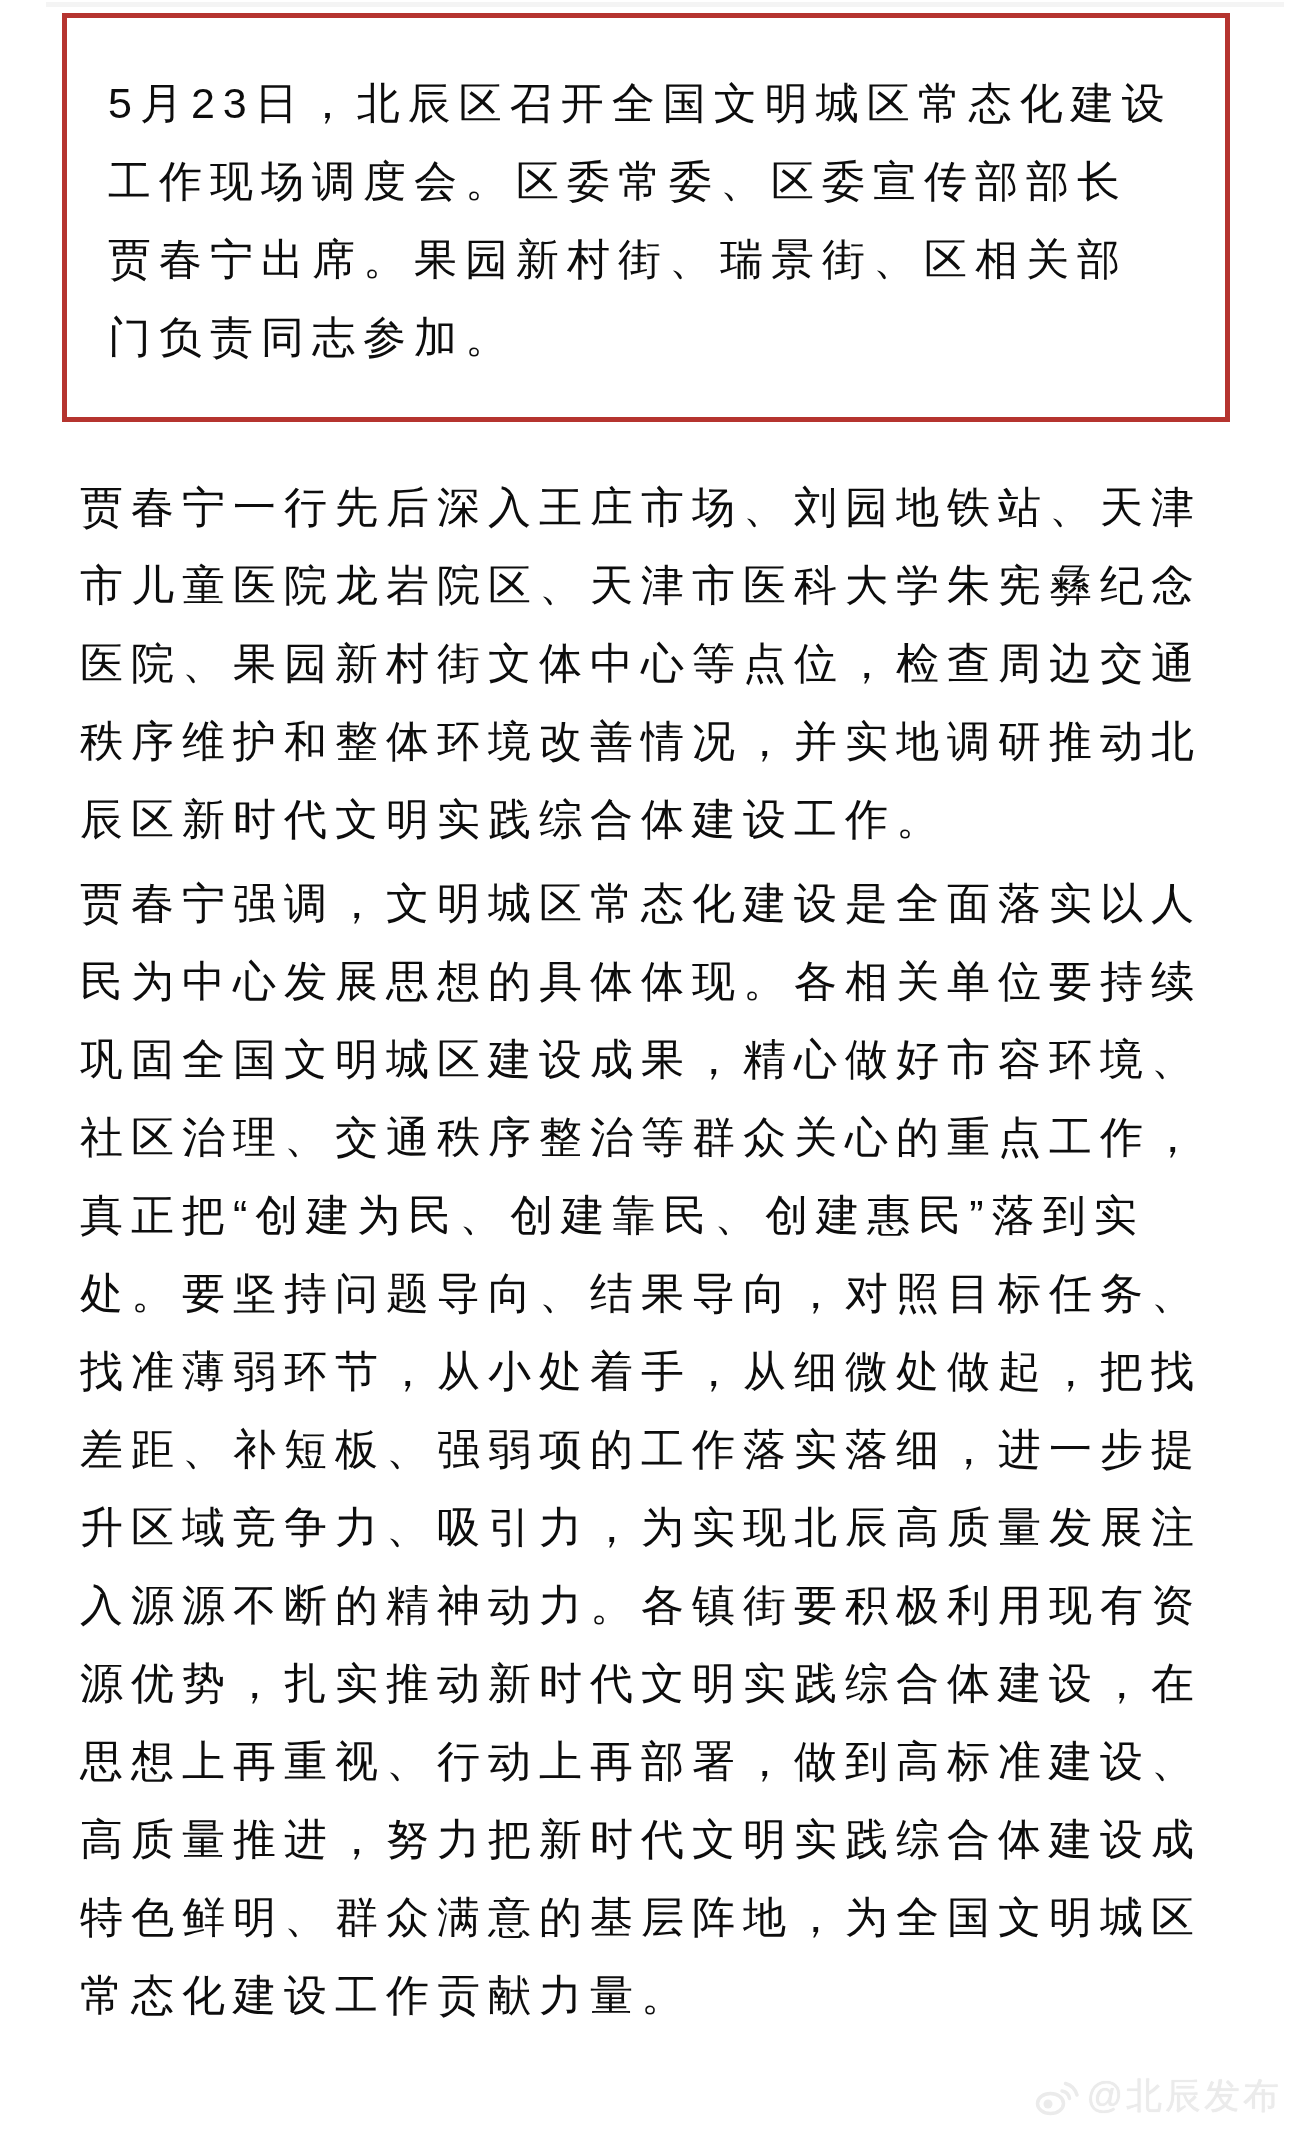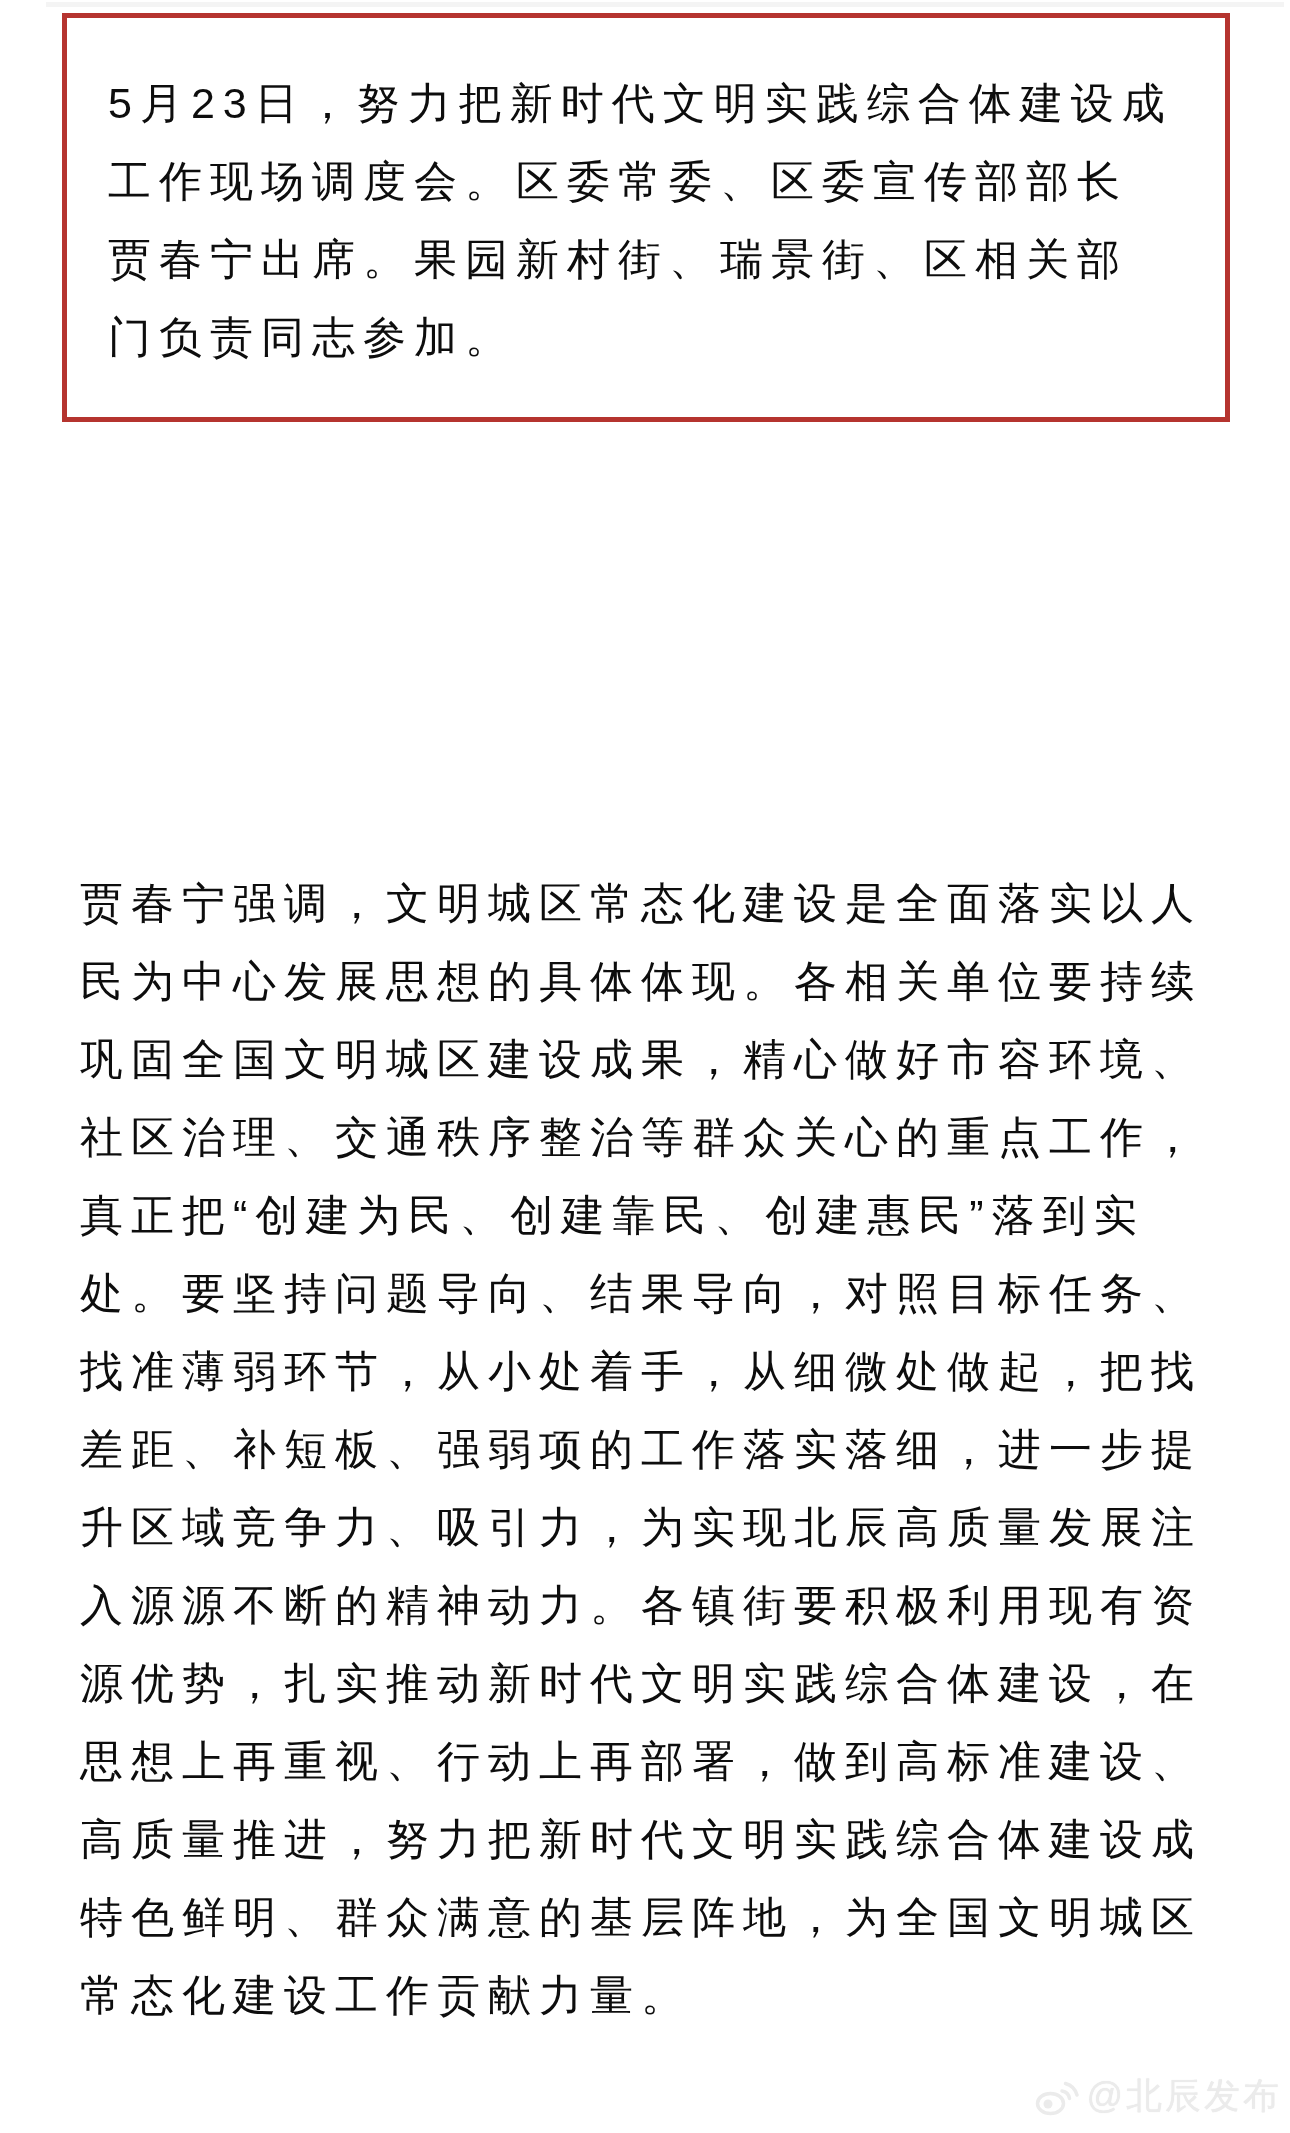--- a/index.html
+++ b/index.html
@@ -48,26 +48,31 @@
   .wm-icon svg{display:block;}
 </style>
 </head>
 <body>
 
 <div class="canvas">
 
   <div class="top-strip"></div>
 
   <div class="summary-box">
-    <div class="box-text">5月23日，努力把新时代文明实践综合体建设成
+    <div class="box-text">5月23日，北辰区召开全国文明城区常态化建设
 工作现场调度会。区委常委、区委宣传部部长
 贾春宁出席。果园新村街、瑞景街、区相关部
 门负责同志参加。</div>
   </div>
 
+  <div class="para para1">贾春宁一行先后深入王庄市场、刘园地铁站、天津
+市儿童医院龙岩院区、天津市医科大学朱宪彝纪念
+医院、果园新村街文体中心等点位，检查周边交通
+秩序维护和整体环境改善情况，并实地调研推动北
+辰区新时代文明实践综合体建设工作。</div>
 
   <div class="para para2">贾春宁强调，文明城区常态化建设是全面落实以人
 民为中心发展思想的具体体现。各相关单位要持续
 巩固全国文明城区建设成果，精心做好市容环境、
 社区治理、交通秩序整治等群众关心的重点工作，
 真正把“创建为民、创建靠民、创建惠民”落到实
 处。要坚持问题导向、结果导向，对照目标任务、
 找准薄弱环节，从小处着手，从细微处做起，把找
 差距、补短板、强弱项的工作落实落细，进一步提
 升区域竞争力、吸引力，为实现北辰高质量发展注

